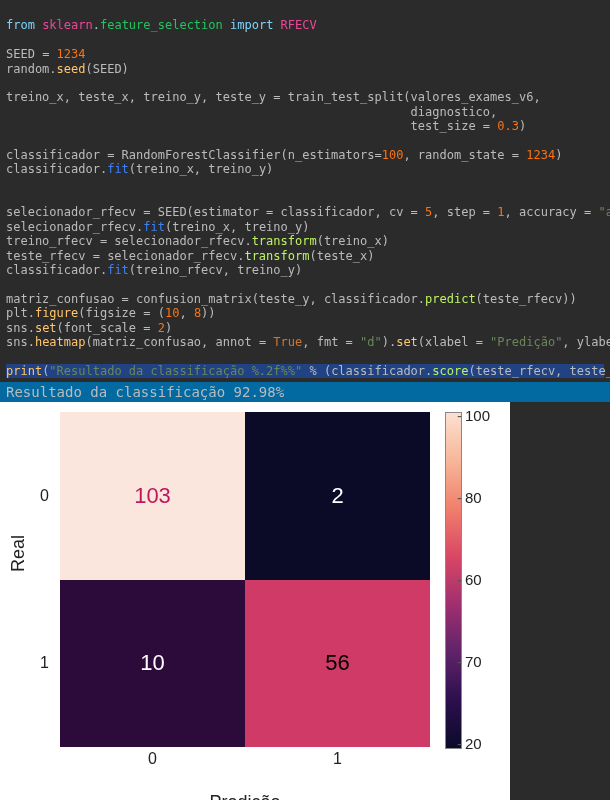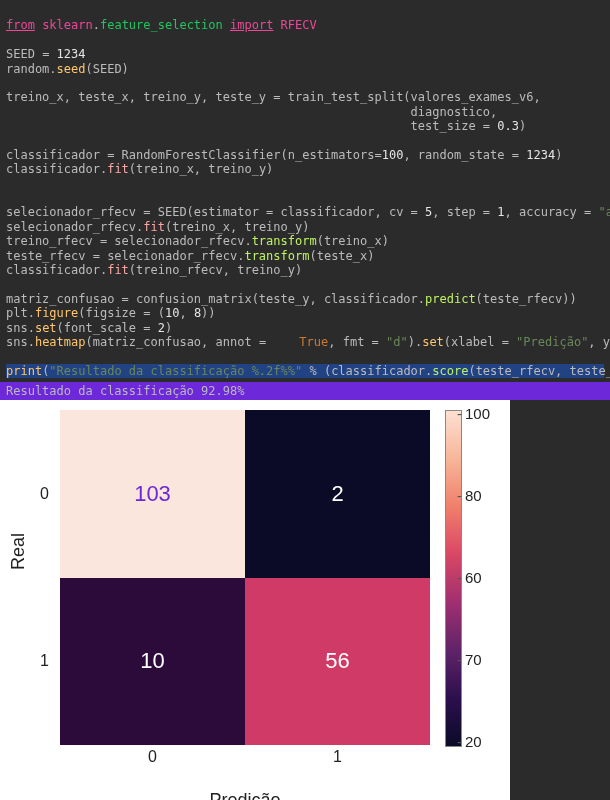--- a/index.html
+++ b/index.html
@@ -12,36 +12,36 @@
     height: 800px;
     overflow: hidden;
   }
   .code-area {
     background: #2b2b2b;
     padding: 4px 6px;
     line-height: 1.2;
     color: #bbbbbb;
     white-space: pre;
   }
-  .kw { color: #ec4899; text-decoration: underline; }
+  .kw { color: #7dd3fc; }
   .mod { color: #22c55e; }
   .fn { color: #ffc66d; }
   .str { color: #6a8759; }
-  .num { color: #e5e5e5; }
-  .bool { color: #cc7832; margin-left: 26px; }
+  .num { color: #f97316; }
+  .bool { color: #cc7832; }
   .imp { color: #ec4899; }
-  .method { color: #fca5a5; }
+  .method { color: #3b82f6; }
   .method2 { color: #bef264; }
   .print-line { background: #214283; display: inline-block; width: 100%; }
   
   .output-text {
-    background: #6d28d9;
+    background: #0369a1;
     color: #bbbbbb;
     padding: 2px 6px;
-    font-size: 12px;
+    font-size: 14px;
   }
   
   .chart-container {
     background: #ffffff;
     width: 510px;
     height: 400px;
     position: relative;
     margin-left: 0;
   }
   .plot-area {
@@ -58,24 +58,24 @@
     width: 100%;
     height: 100%;
   }
   .cell {
     display: flex;
     align-items: center;
     justify-content: center;
     font-size: 22px;
     font-family: Arial, sans-serif;
   }
-  .cell-103 { background: #fae6dc; color: #6d28d9; }
+  .cell-103 { background: #fae6dc; color: #be185d; }
   .cell-2 { background: #0b0b28; color: #fff; }
   .cell-10 { background: #2c0a3a; color: #fff; }
-  .cell-56 { background: #cf3a67; color: #ffffff; }
+  .cell-56 { background: #cf3a67; color: #000000; }
   
   .y-ticks {
     position: absolute;
     left: 40px;
     top: 10px;
     height: 335px;
     display: flex;
     flex-direction: column;
     font-family: Arial, sans-serif;
     font-size: 16px;

